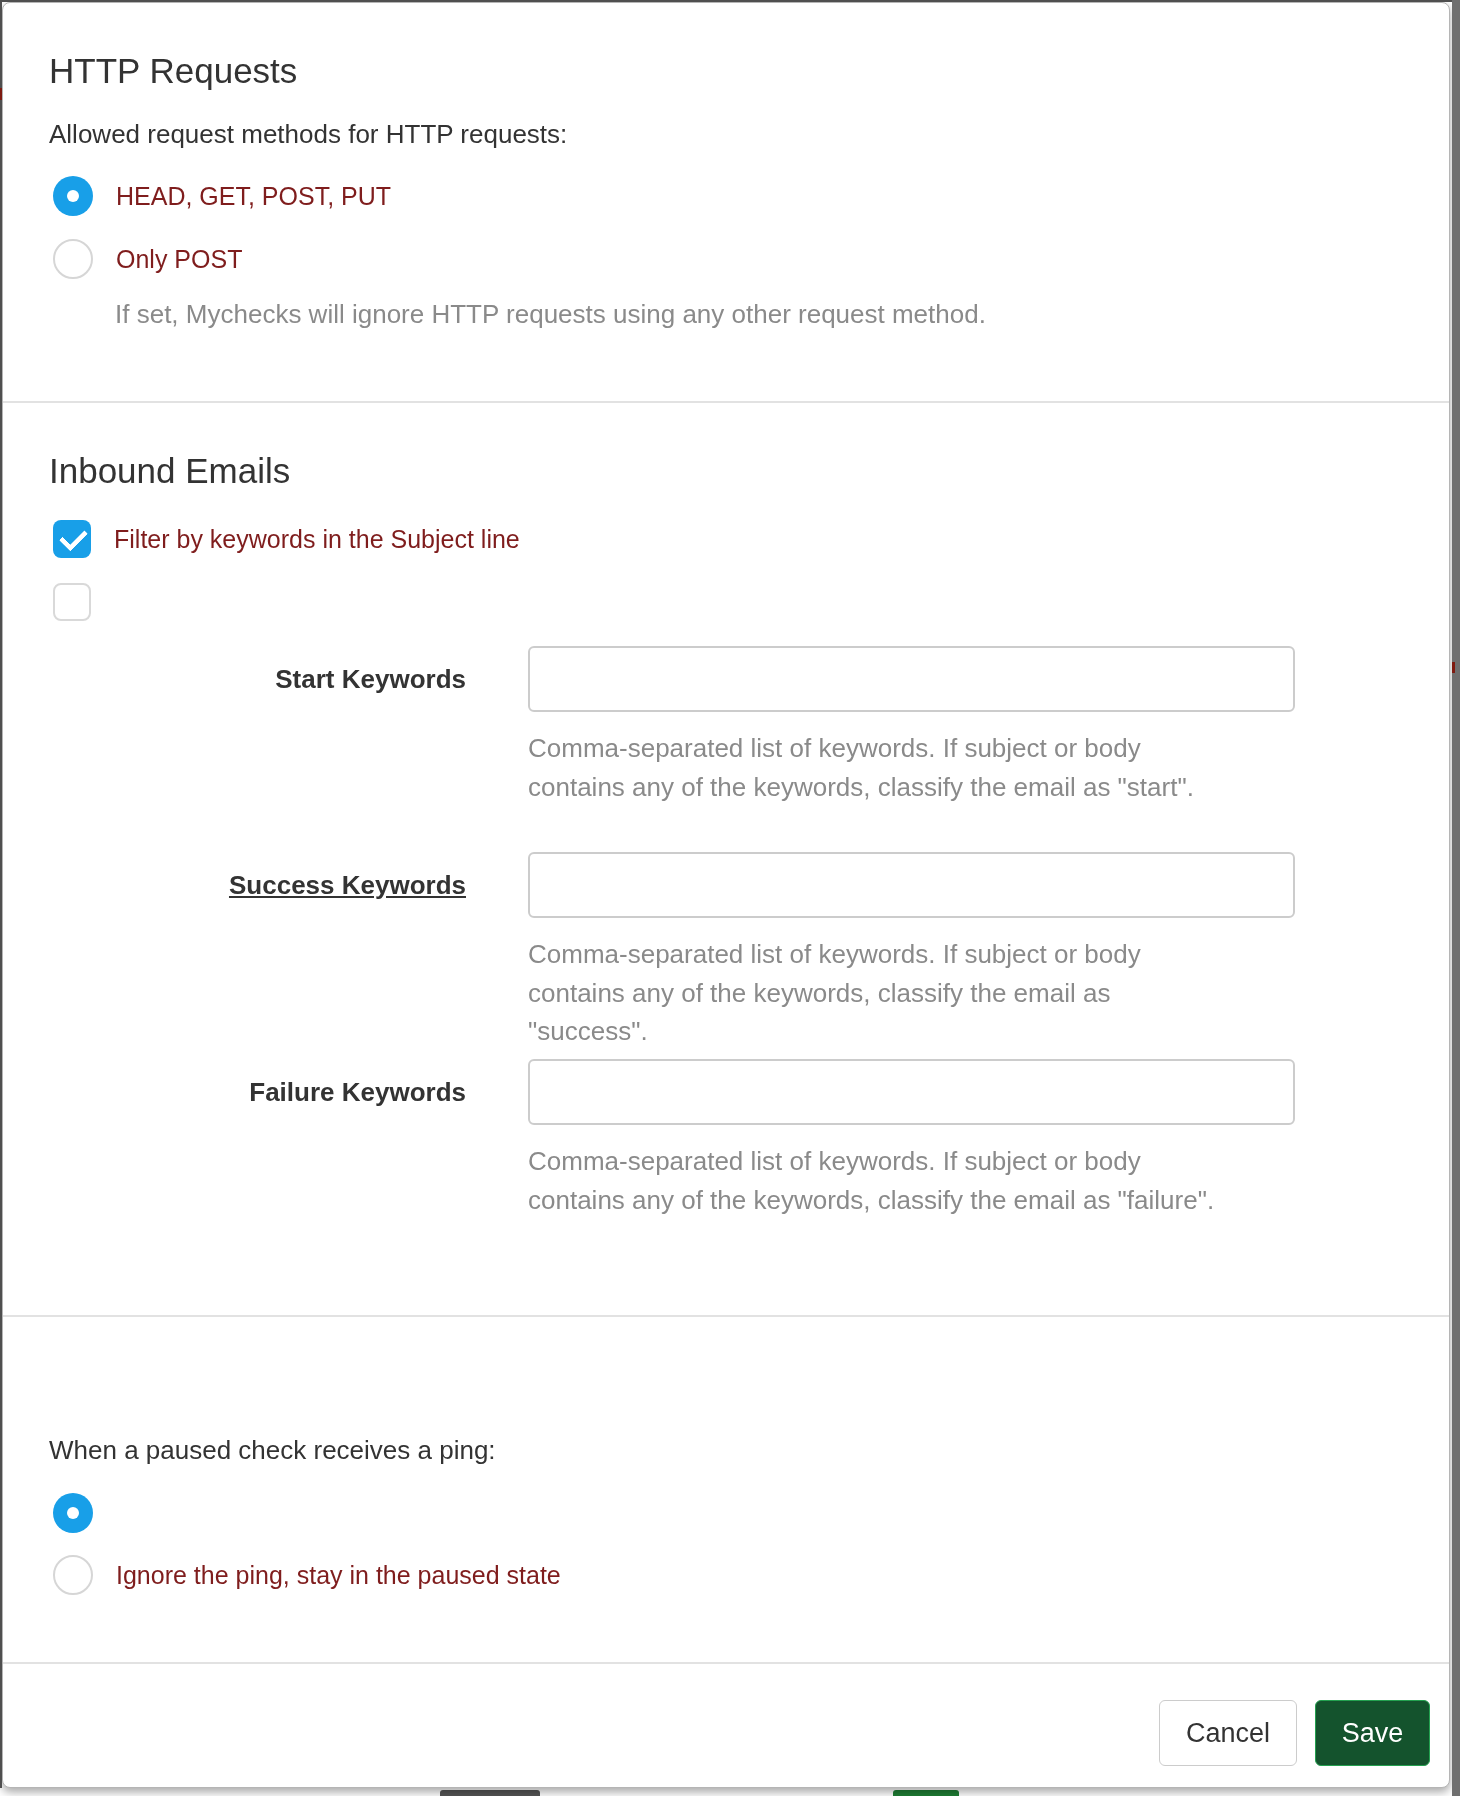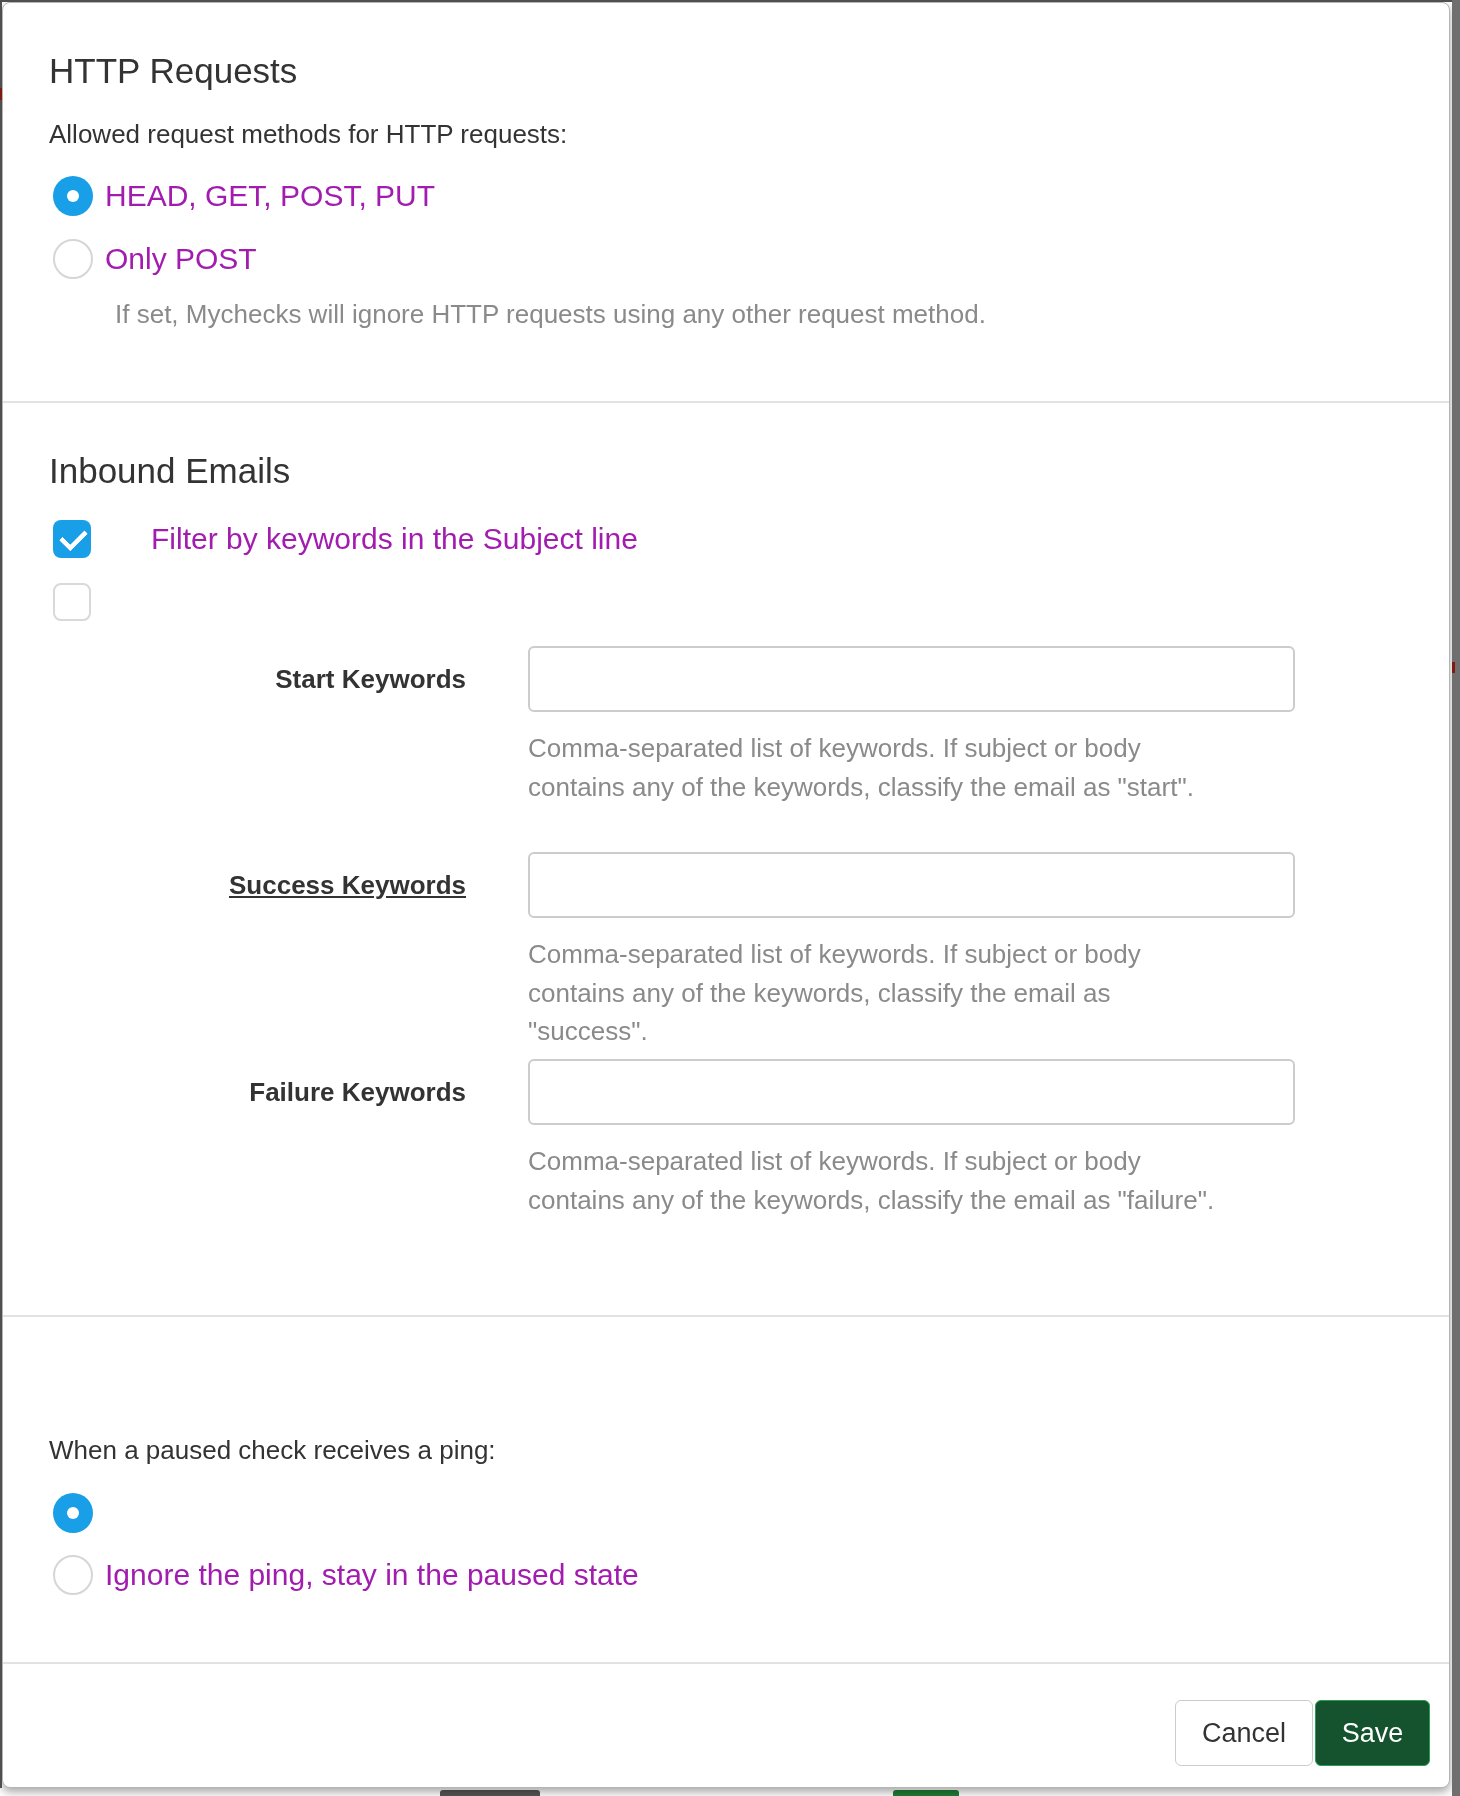--- a/index.html
+++ b/index.html
@@ -44,44 +44,44 @@
            flex:0 0 auto; position:relative; }
   .radio.on { background:#189fe8; border:none; }
   .radio.on::after { content:""; position:absolute; left:14px; top:14px; width:12px; height:12px;
                      border-radius:50%; background:#fff; }
   .cb { width:38px; height:38px; border-radius:8px; background:#fff; border:2px solid #d9d9d9;
         flex:0 0 auto; position:relative; }
   .cb.on { background:#189fe8; border:none; }
   .cb.on::after { content:""; position:absolute; left:8px; top:9px; width:20px; height:11px;
                   border-left:5px solid #fff; border-bottom:5px solid #fff;
                   transform:rotate(-45deg); border-radius:1px; }
-  .opt-label { margin-left:12px; font-size:30px; color:#a21caf; white-space:nowrap; }
+  .opt-label { margin-left:23px; font-size:25px; color:#7f1d1d; white-space:nowrap; }
   .r1 { top:173px; } .r2 { top:236px;text-align:center; }
-  .c1 { top:516px;gap:48px; } .c2 { top:579px; }
+  .c1 { top:516px; } .c2 { top:579px; }
   .r3 { top:1490px; } .r4 { top:1552px; }
 
   .note { position:absolute; left:112px; top:296px; font-size:26px; color:#8a8a8a; white-space:nowrap; }
 
   
   .f-label { position:absolute; left:48px; width:415px; text-align:right; font-size:26px;
              font-weight:bold; color:#333; }
   .fl1 { top:661px; } .fl2 { top:867px;text-decoration:underline; } .fl3 { top:1074px; }
   .f-input { position:absolute; left:525px; width:767px; height:66px; background:#fff;
              border:2px solid #ccc; border-radius:6px; font-size:26px; color:#333; padding:0 16px;
              font-family:"Liberation Sans", sans-serif; }
   .fi1 { top:643px; } .fi2 { top:849px; } .fi3 { top:1056px; }
   .f-help { position:absolute; left:525px; width:700px; font-size:26px; line-height:38.5px;
             color:#8a8a8a; }
   .fh1 { top:726px; } .fh2 { top:932px; } .fh3 { top:1139px; }
 
   
   .btn { position:absolute; top:1697px; height:66px; border-radius:6px; font-size:27px;
          display:flex; align-items:center; justify-content:center; cursor:pointer;
          font-family:"Liberation Sans", sans-serif; }
-  .btn-cancel { left:1156px; width:138px; background:#fff; border:1px solid #ccc; color:#333;margin-left:16px; }
+  .btn-cancel { left:1156px; width:138px; background:#fff; border:1px solid #ccc; color:#333; }
   .btn-save { left:1312px; width:115px; background:#14532d; border:1px solid #23a04f; color:#fff; }
 </style>
 </head>
 <body>
 
 <div class="stage">
 
   <div class="bg-row">
     <div class="bg-chip"></div>
     <span class="bg-num">#</span>

